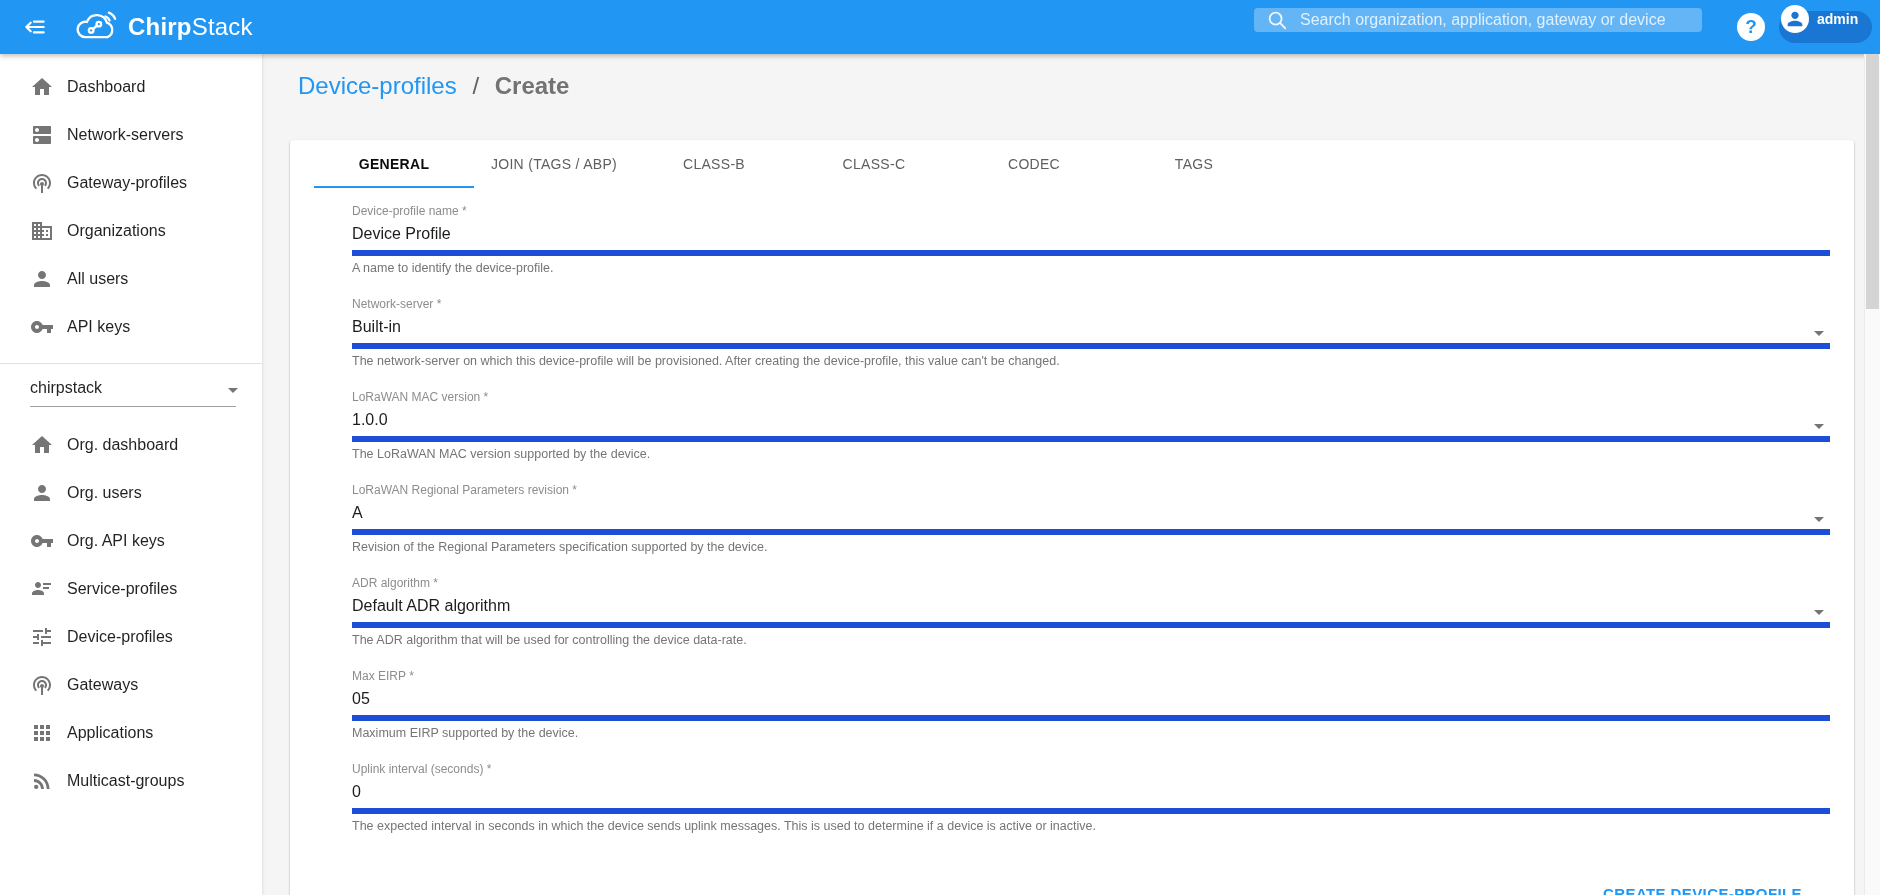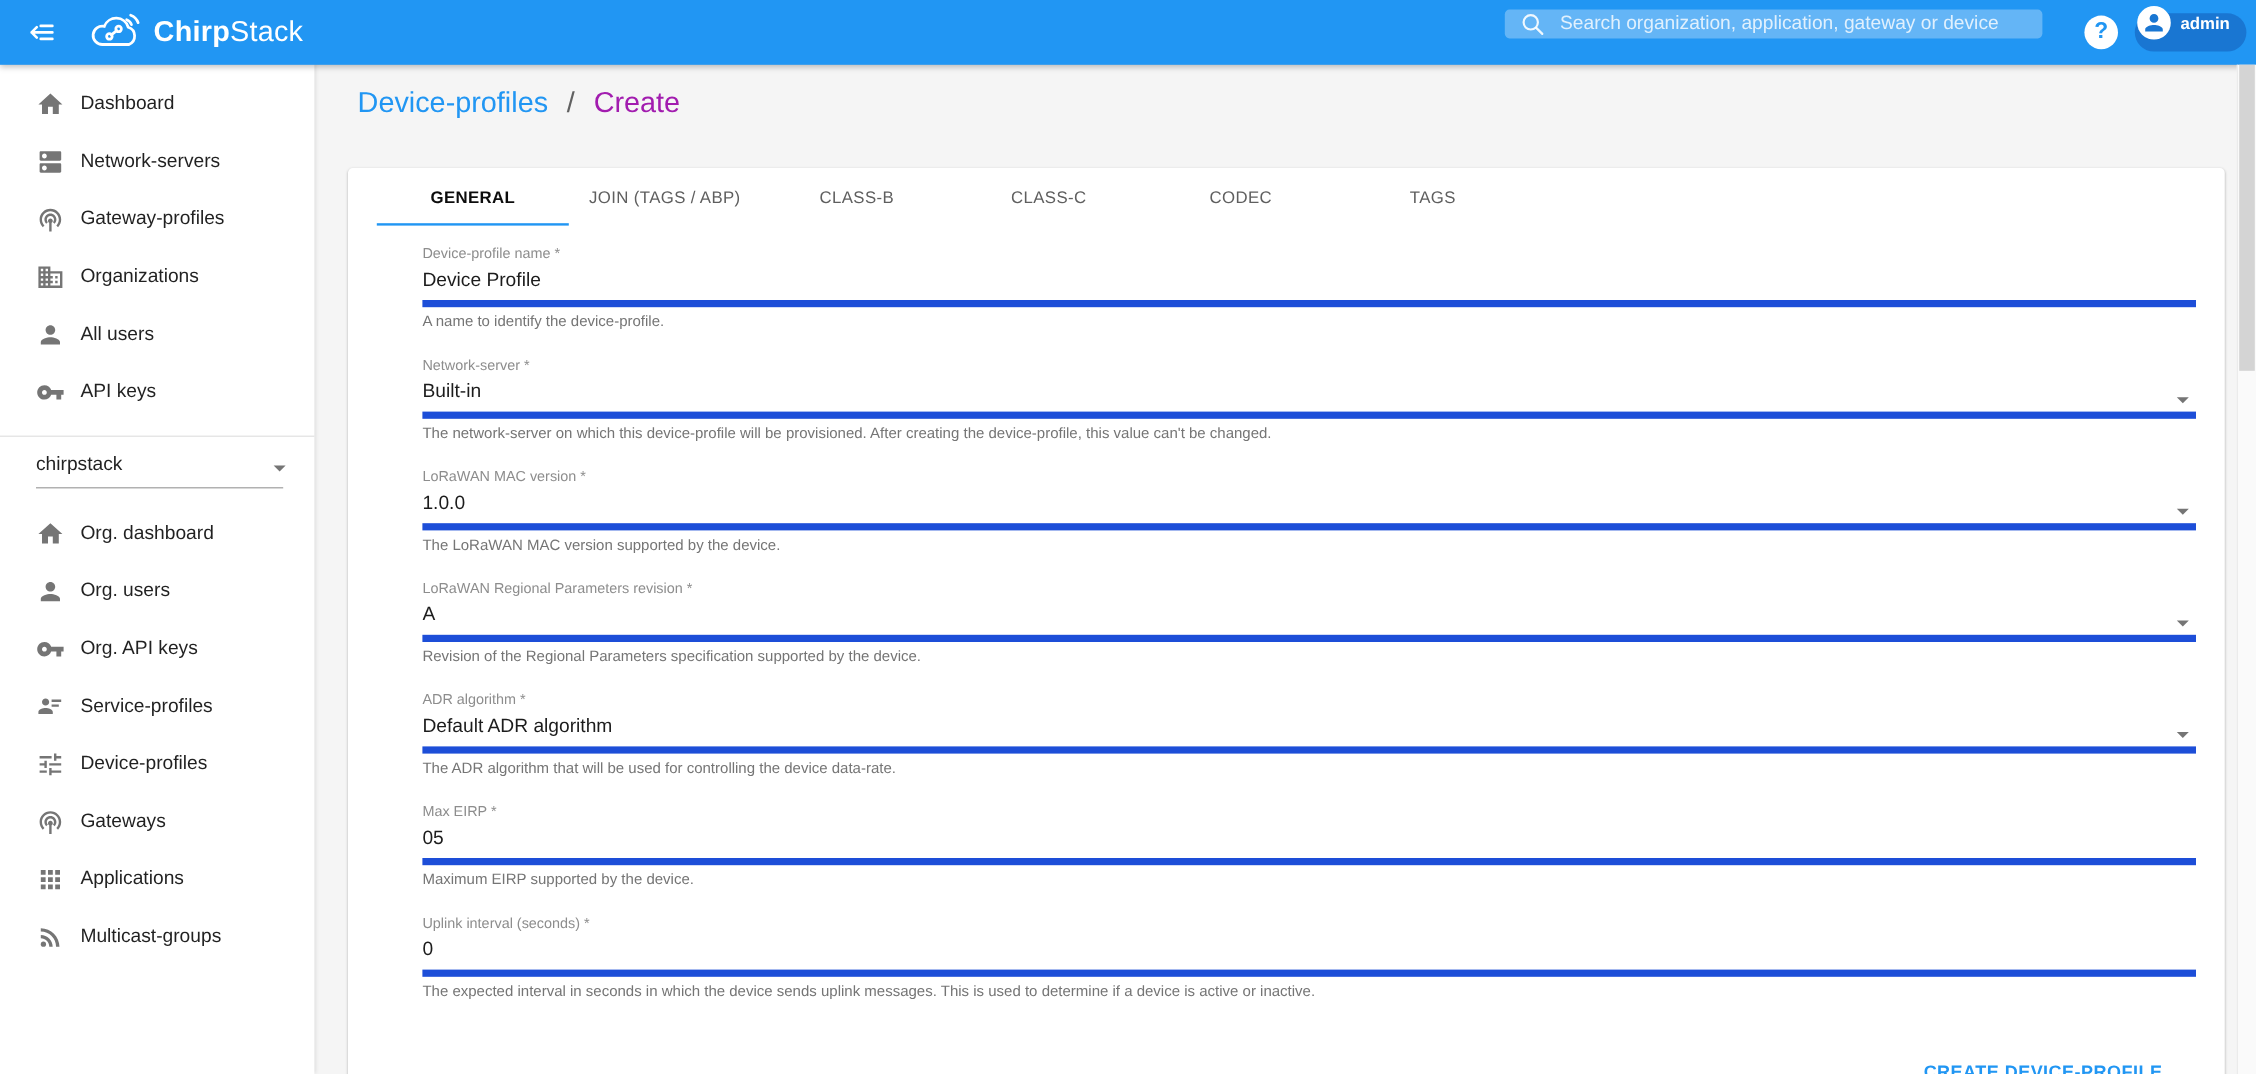--- a/index.html
+++ b/index.html
@@ -74,21 +74,21 @@
     width:0; height:0; border-left:5px solid transparent; border-right:5px solid transparent;
     border-top:5px solid #757575; position:absolute; right:0; bottom:14px;
   }
   .org-select .caret { bottom:13px; right:-2px; }
 
   
   .content { position:absolute; top:54px; left:262px; width:1602px; bottom:0; }
   .breadcrumb { padding:18px 0 0 36px; font-size:24px; }
   .breadcrumb .bc-link { color:#2196f3; cursor:pointer; font-weight:500; }
   .breadcrumb .bc-sep { color:#616161; margin:0 9px; }
-  .breadcrumb .bc-current { color:#a21caf; font-weight:400; }
+  .breadcrumb .bc-current { color:#737373; font-weight:700; }
 
   .card {
     margin:40px 10px 0 28px; background:#fff; border-radius:4px;
     box-shadow:0 1px 3px rgba(0,0,0,.12), 0 1px 2px rgba(0,0,0,.2);
     min-height:900px; padding-bottom:24px;
   }
   .tabs { display:flex; padding-left:24px; height:48px; }
   .tab {
     width:160px; display:flex; align-items:center; justify-content:center;
     font-size:14px; font-weight:500; letter-spacing:.3px; color:#5f5f5f;

